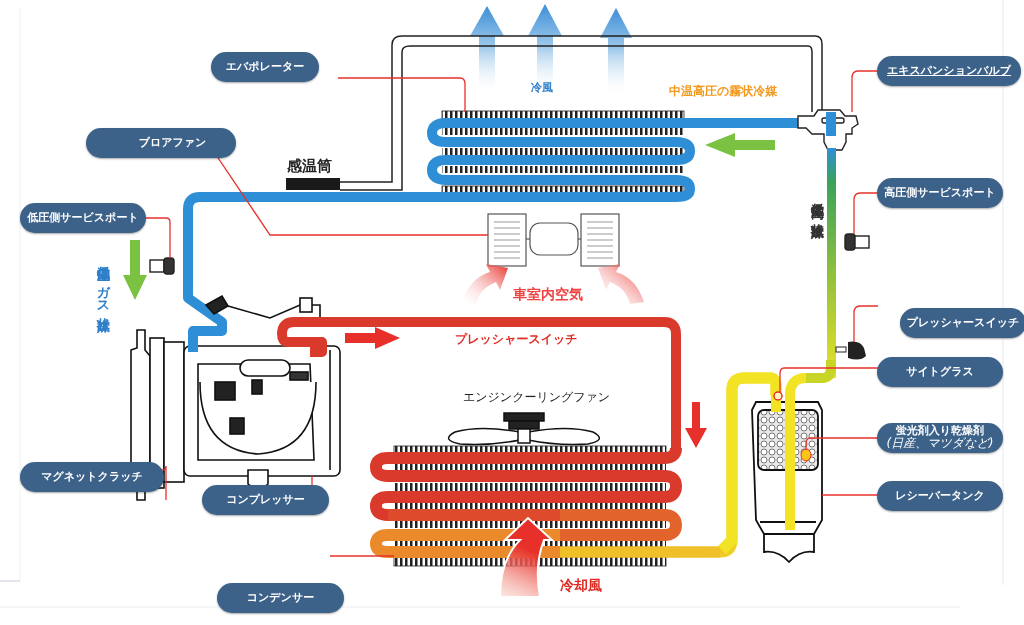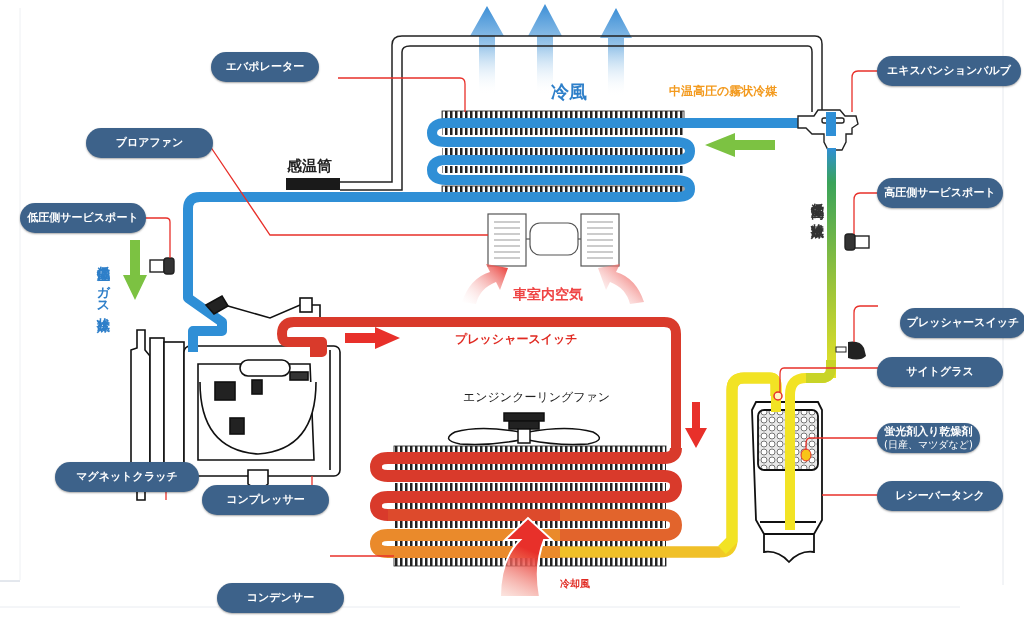--- a/index.html
+++ b/index.html
@@ -4,21 +4,21 @@
 <style>
   html, body { margin:0; padding:0; background:#ffffff; }
   body { width:1024px; height:625px; position:relative; overflow:hidden; font-family:"DejaVu Sans", sans-serif; }
   #diagram { position:absolute; left:0; top:0; }
   .pill {
     position:absolute; height:30px; border-radius:15px; background:#3d628a;
     color:#ffffff; font-weight:bold; font-size:11px; display:flex; flex-direction:column;
     align-items:center; justify-content:center; box-shadow:0 1px 2px rgba(0,0,0,0.35);
     white-space:nowrap; line-height:1.1; cursor:default;
   }
-  .pill .sub { font-size:10px; font-weight:normal; }
+  .pill .sub { font-size:12px; font-weight:normal;font-style:italic; }
   .lbl { position:absolute; font-weight:bold; white-space:nowrap; }
   .vert { writing-mode:vertical-rl; text-orientation:upright; letter-spacing:1px; }
 </style>
 </head>
 <body>
 
 <svg id="diagram" width="1024" height="625" viewBox="0 0 1024 625">
   <defs>
     <linearGradient id="gUp" x1="0" y1="1" x2="0" y2="0">
       <stop offset="0" stop-color="#ffffff" stop-opacity="0"></stop>
@@ -213,36 +213,36 @@
     <path d="M878,71 L858,71 Q852,71 852,78 L852,112"></path>
     <path d="M878,193 L860,193 Q854,193 854,200 L854,234"></path>
     <path d="M878,306 L860,306 Q854,306 854,313 L854,342"></path>
     <path d="M878,368 L784,368 Q780,368 780,374 L780,392"></path>
     <path d="M878,438 L810,438 Q806,438 806,444 L806,450"></path>
     <path d="M878,495 L822,495"></path>
   </g>
 </svg>
 
 <div class="pill" style="left:211px;top:52px;width:108px;">エバポレーター</div>
-<div class="pill" style="left:86px;top:128px;width:127px;">ブロアファン</div>
+<div class="pill" style="left:86px;top:128px;width:127px;padding-left:23px;">ブロアファン</div>
 <div class="pill" style="left:20px;top:203px;width:126px;">低圧側サービスポート</div>
-<div class="pill" style="left:20px;top:462px;width:144px;margin-left:35px;">マグネットクラッチ</div>
+<div class="pill" style="left:20px;top:462px;width:144px;">マグネットクラッチ</div>
 <div class="pill" style="left:158px;top:485px;width:127px;margin-left:44px;">コンプレッサー</div>
 <div class="pill" style="left:217px;top:543px;width:127px;margin-top:40px;">コンデンサー</div>
-<div class="pill" style="left:877px;top:56px;width:144px;">エキスパンションバルブ</div>
+<div class="pill" style="left:877px;top:56px;width:144px;text-decoration:underline;">エキスパンションバルブ</div>
 <div class="pill" style="left:877px;top:178px;width:126px;">高圧側サービスポート</div>
 <div class="pill" style="left:877px;top:308px;width:126px;margin-left:23px;">プレッシャースイッチ</div>
 <div class="pill" style="left:877px;top:357px;width:126px;">サイトグラス</div>
-<div class="pill" style="left:877px;top:423px;width:103px;">
+<div class="pill" style="left:877px;top:423px;width:126px;">
   <span>蛍光剤入り乾燥剤</span>
   <span class="sub">(日産、マツダなど)</span>
 </div>
 <div class="pill" style="left:877px;top:481px;width:126px;">レシーバータンク</div>
 
 <div class="lbl" style="left:287px;top:157px;font-size:15px;color:#222;">感温筒</div>
-<div class="lbl" style="left:531px;top:80px;font-size:18px;color:#2e7fc9;margin-left:20px;">冷風</div>
+<div class="lbl" style="left:531px;top:80px;font-size:11px;color:#2e7fc9;">冷風</div>
 <div class="lbl" style="left:669px;top:83px;font-size:12px;color:#f39a1e;">中温高圧の霧状冷媒</div>
 <div class="lbl vert" style="left:94px;top:256px;font-size:13px;color:#2e7fc9;">低温低圧のガス状冷媒</div>
 <div class="lbl vert" style="left:808px;top:193px;font-size:13px;color:#333;">低温高圧の液状冷媒</div>
 <div class="lbl" style="left:513px;top:286px;font-size:14px;color:#ef4444;">車室内空気</div>
 <div class="lbl" style="left:455px;top:331px;font-size:12px;color:#e02a22;">プレッシャースイッチ</div>
 <div class="lbl" style="left:463px;top:389px;font-size:12px;color:#222;font-weight:normal;text-align:center;">エンジンクーリングファン</div>
-<div class="lbl" style="left:560px;top:577px;font-size:10px;color:#e02a22;">冷却風</div>
+<div class="lbl" style="left:560px;top:577px;font-size:14px;color:#e02a22;">冷却風</div>
 
 </body></html>

